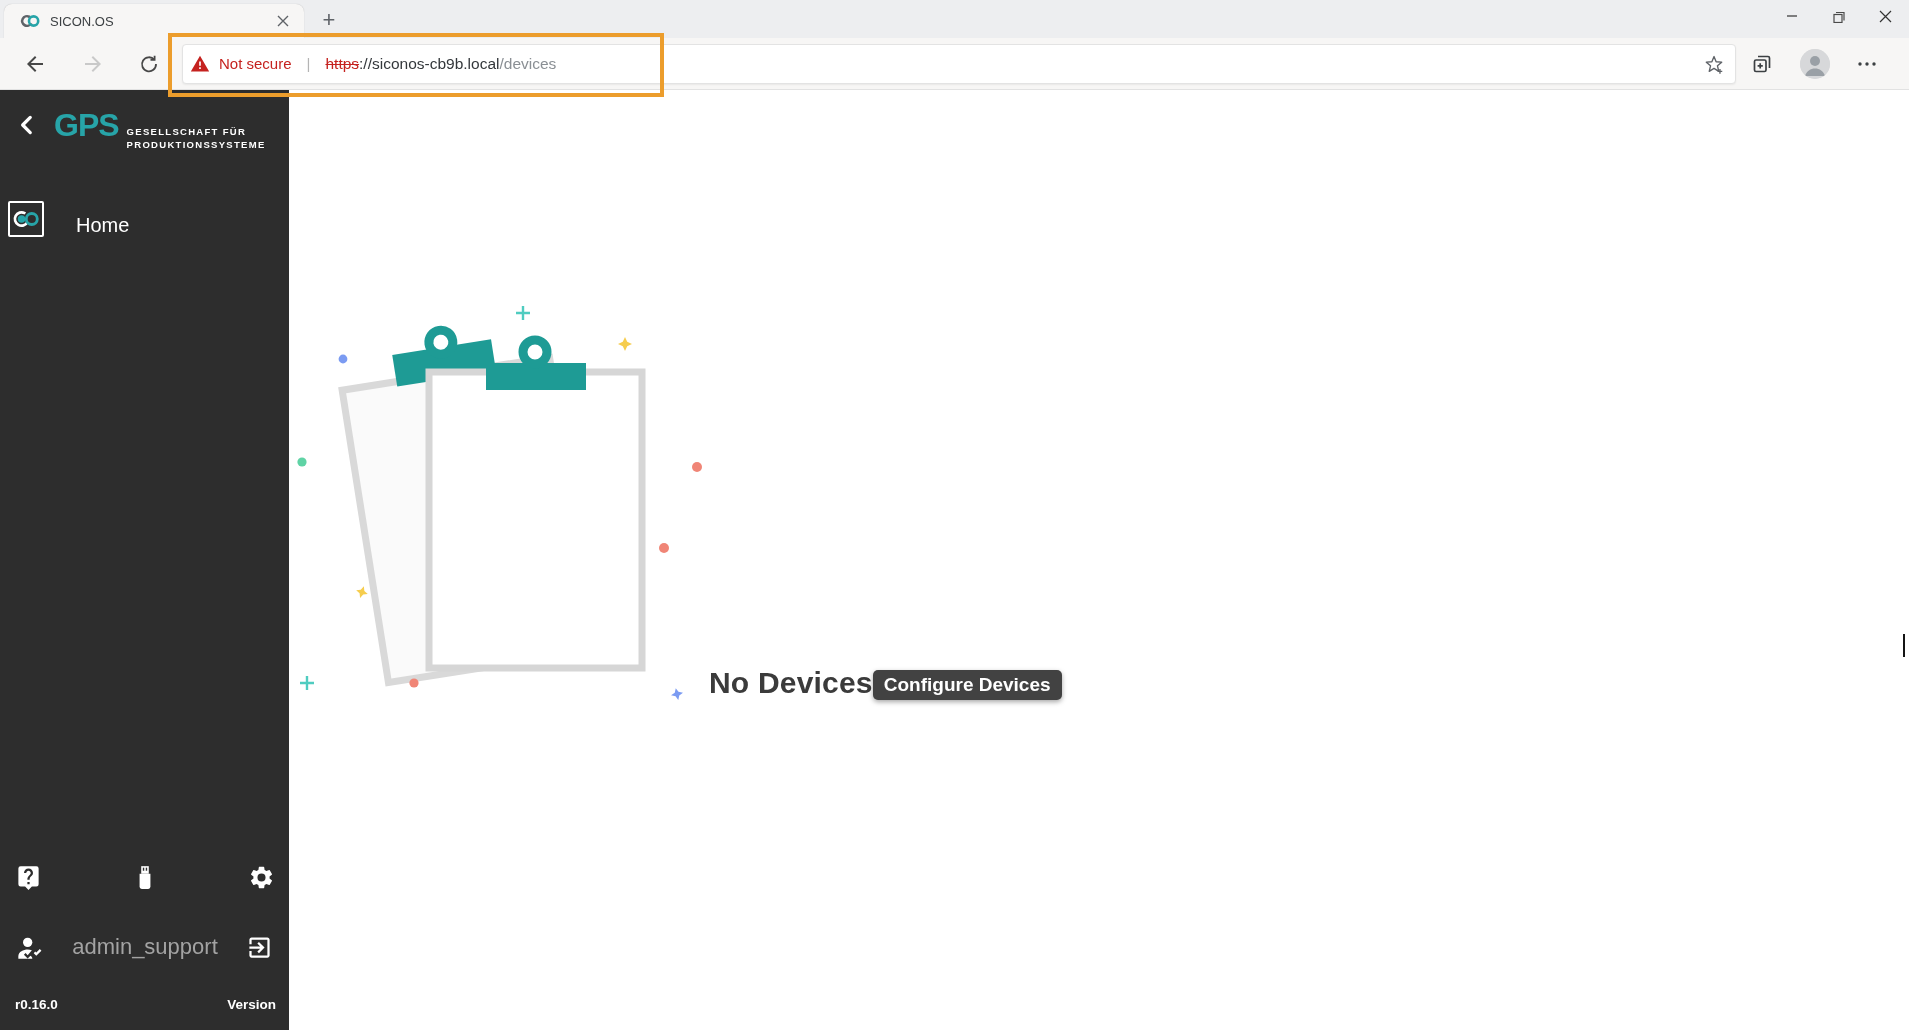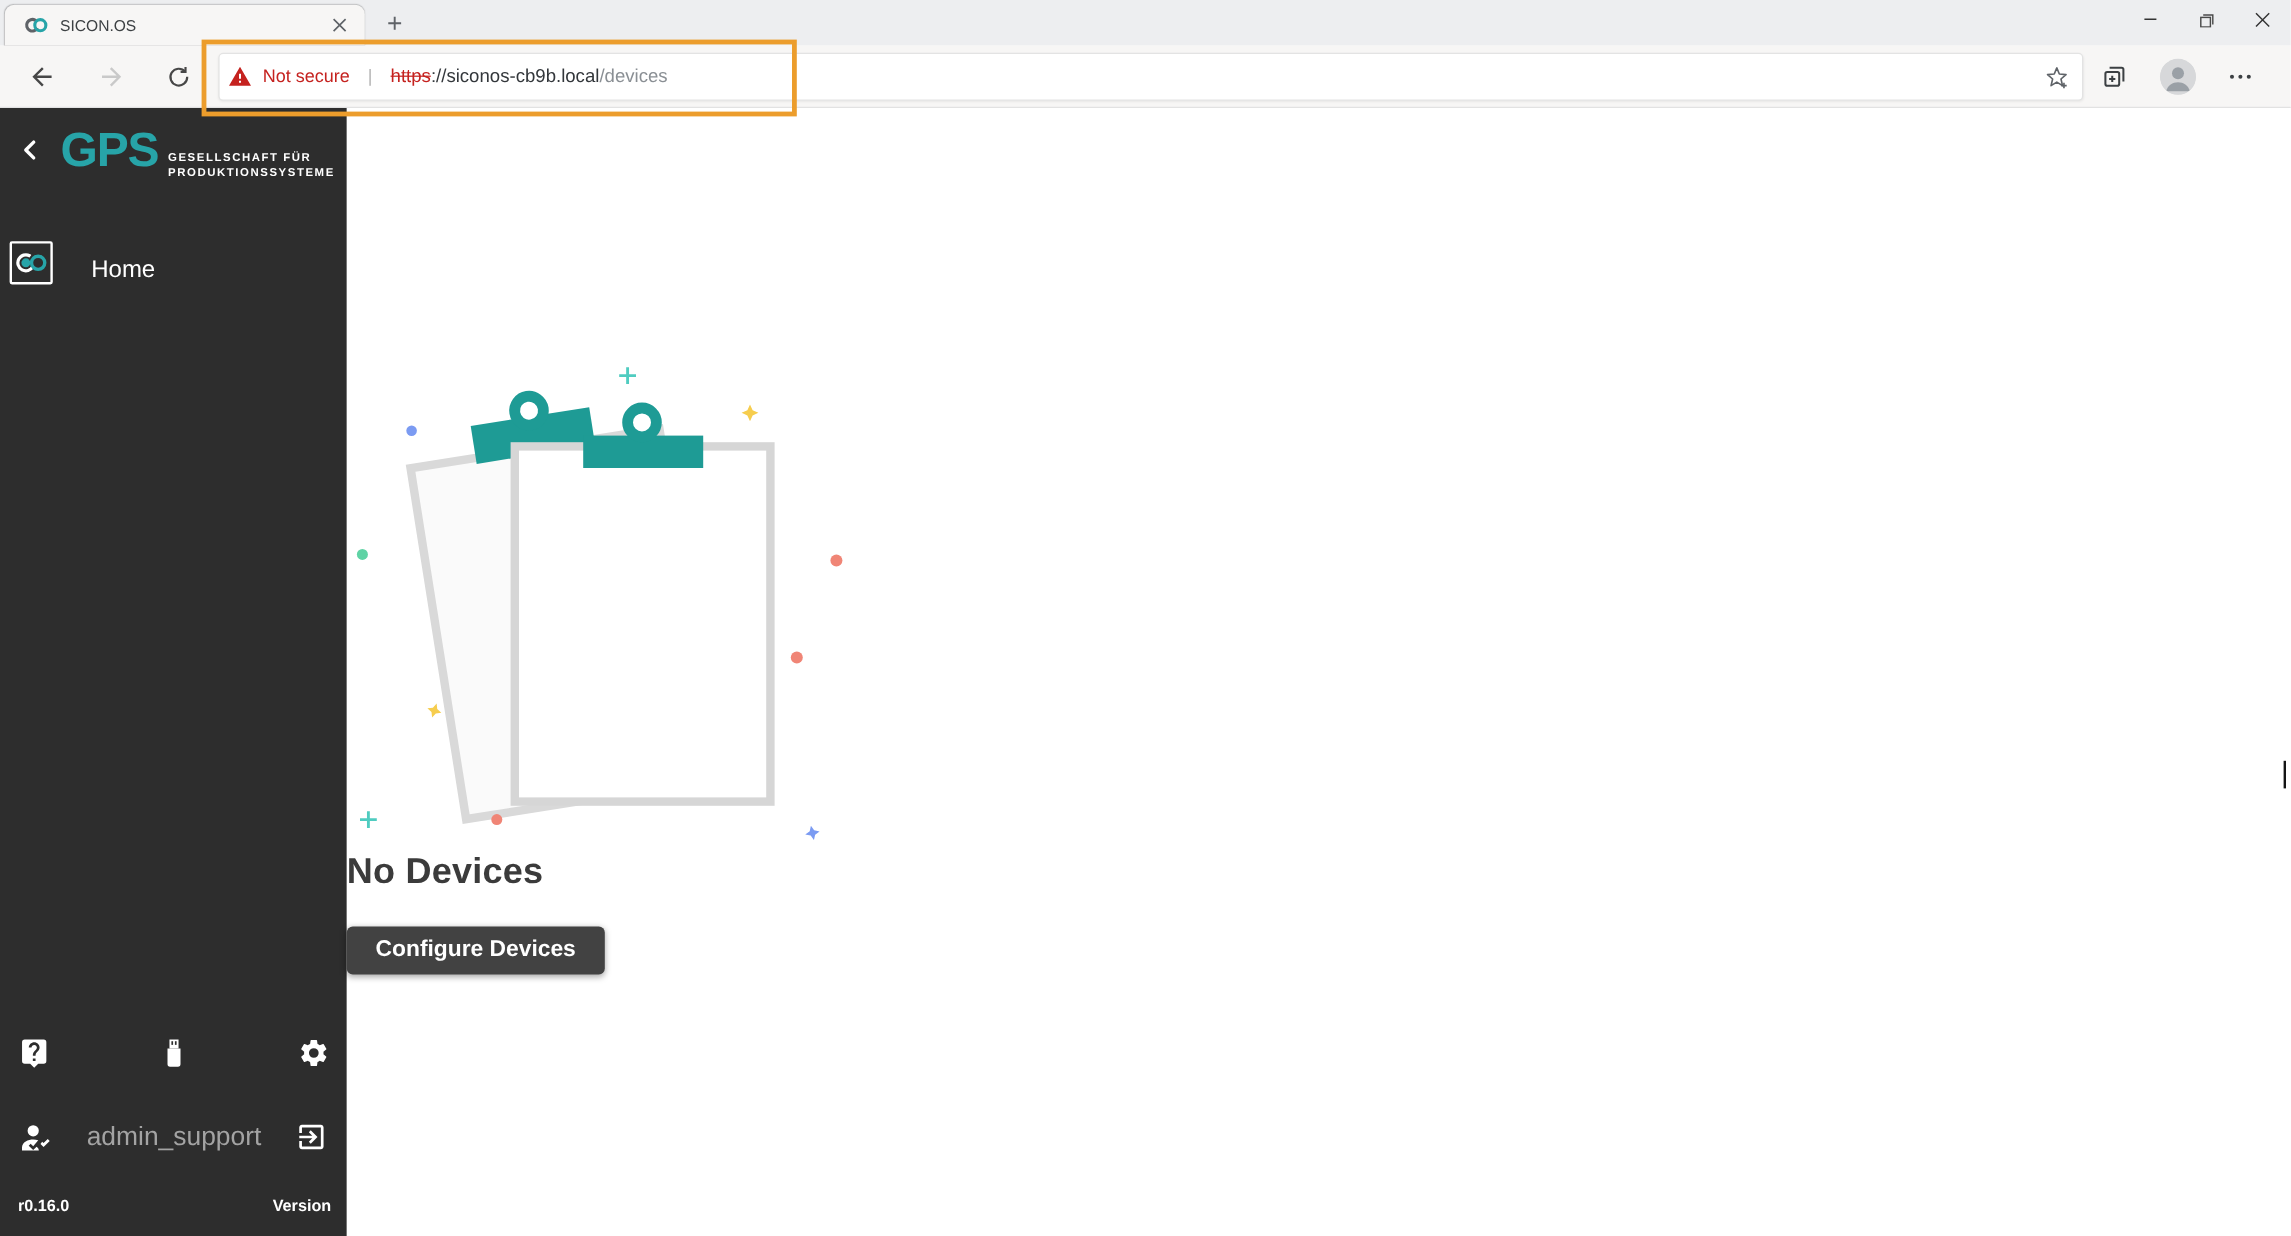--- a/index.html
+++ b/index.html
@@ -51,38 +51,38 @@
   .avatar{width:30px;height:30px;border-radius:50%;background:#d7d8da;overflow:hidden;position:relative;}
 
   .annotation-box{position:absolute;left:168px;top:33px;width:496px;height:64px;
                   border:4px solid var(--annotation-orange);z-index:60;pointer-events:none;}
 
   
   .page{position:absolute;left:0;top:90px;width:1909px;height:940px;display:flex;}
 
   .sidebar{width:289px;height:940px;background:var(--sidebar-bg);display:flex;flex-direction:column;flex:none;}
   .logo-row{height:70px;display:flex;align-items:center;padding:0 10px 0 14px;}
-  .logo-gps{color:var(--accent-teal);font-size:40px;font-weight:bold;letter-spacing:-1px;line-height:1;margin-left:14px;}
+  .logo-gps{color:var(--accent-teal);font-size:32px;font-weight:bold;letter-spacing:-1px;line-height:1;margin-left:14px;}
   .logo-sub{margin-left:8px;color:#fff;font-size:9.5px;font-weight:bold;letter-spacing:1.3px;line-height:1.35;white-space:nowrap;margin-top:28px;}
   .nav-item{margin-top:25px;height:52px;display:flex;align-items:flex-end;padding:0 8px;cursor:pointer;}
   .nav-icon-box{width:36px;height:36px;border:2px solid #fff;border-radius:2px;display:flex;
                 align-items:center;justify-content:center;flex:none;}
   .nav-label{color:#fff;font-size:20px;font-weight:500;margin-left:32px;}
   .side-spacer{flex:1;}
   .util-row{height:46px;margin-bottom:16px;display:flex;align-items:center;justify-content:space-between;padding:0 12px;}
   .util-btn{width:32px;height:32px;display:flex;align-items:center;justify-content:center;}
   .user-row{height:62px;display:flex;align-items:center;padding:0 16px;}
   .user-name{flex:1;text-align:center;color:#a3a3a3;font-size:22px;}
   .version-row{height:52px;display:flex;align-items:center;justify-content:space-between;
                padding:0 13px 0 15px;color:#fff;font-size:13.5px;font-weight:bold;text-align:right;}
 
   .content{position:relative;flex:1;background:#fff;}
-  .empty-state{position:absolute;left:0;right:0;top:210px;display:flex;flex-direction:column;align-items:flex-start;}
+  .empty-state{position:absolute;left:0;right:0;top:210px;display:flex;flex-direction:row;align-items:flex-end;}
   .empty-title{margin-top:10px;font-size:30px;font-weight:bold;color:#3b3b3b;letter-spacing:.2px;}
-  .config-btn{margin-top:28px;height:40px;padding:0 24px;background:var(--button-dark);color:#fff;
+  .config-btn{margin-top:28px;height:30px;padding:0 11px;background:var(--button-dark);color:#fff;
               font-family:inherit;font-size:19px;font-weight:bold;border:none;border-radius:5px;
               box-shadow:0 2px 5px rgba(0,0,0,.35);cursor:pointer;}
   .text-cursor{position:absolute;left:1614px;top:544px;width:2px;height:23px;background:#141414;}
 </style>
 </head>
 <body>
 
 <div class="tabstrip">
   <div class="tab">
     <svg width="20" height="20" viewBox="0 0 20 20">

